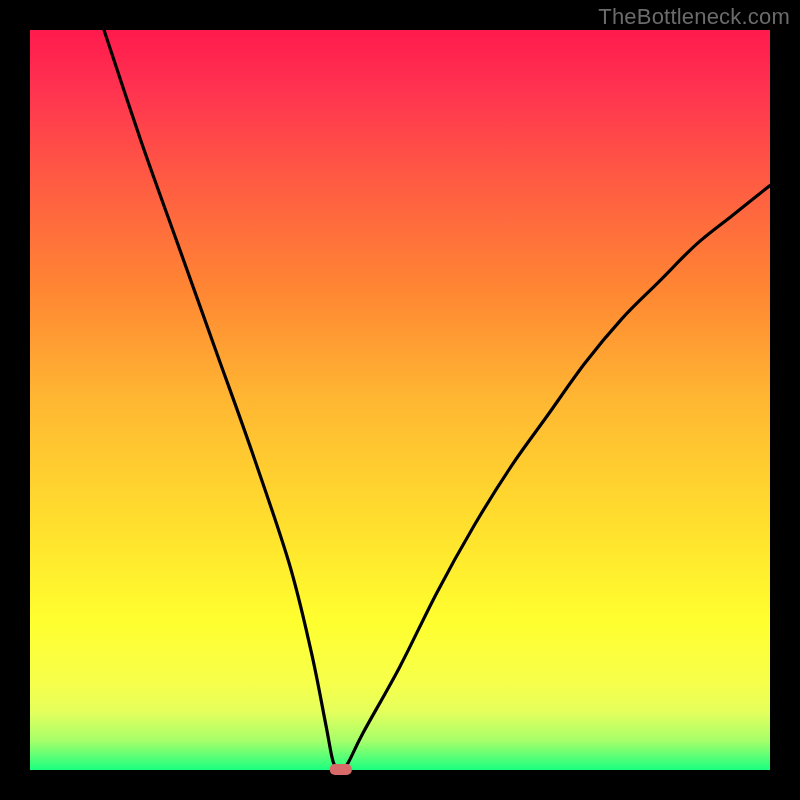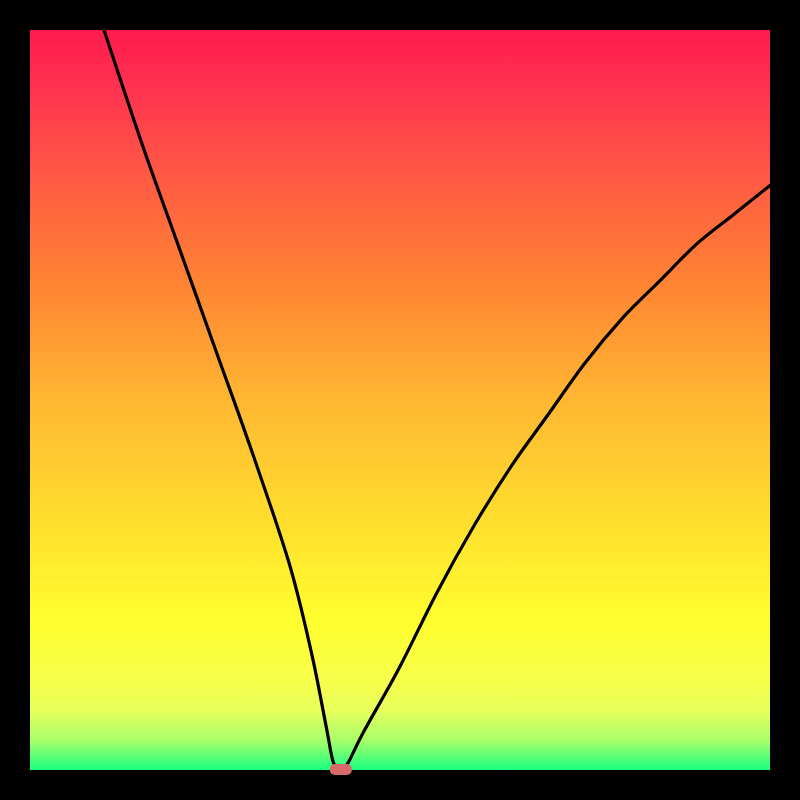--- a/index.html
+++ b/index.html
@@ -64,20 +64,21 @@
   }
   .marker {
     fill: #d86a6a;
   }
 </style>
 </head>
 <body>
 
 <div class="frame">
 
+  <div class="watermark">TheBottleneck.com</div>
 
   <div class="plot">
     <svg class="curve-layer" viewBox="0 0 740 740">
       <path id="curve-path" class="curve" d="M 74.0 0.0 C 80.2 18.5, 98.7 75.2, 111.0 111.0 C 123.3 146.8, 135.7 180.1, 148.0 214.6 C 160.3 249.1, 172.7 283.7, 185.0 318.2 C 197.3 352.7, 209.7 386.0, 222.0 421.8 C 234.3 457.6, 249.1 499.5, 259.0 532.8 C 268.9 566.1, 275.0 594.5, 281.2 621.6 C 287.4 648.7, 292.3 677.1, 296.0 695.6 C 299.7 714.1, 300.9 725.2, 303.4 732.6 C 305.9 740.0, 308.3 740.0, 310.8 740.0 C 313.3 740.0, 314.5 738.8, 318.2 732.6 C 321.9 726.4, 324.4 719.0, 333.0 703.0 C 341.6 687.0, 357.7 659.8, 370.0 636.4 C 382.3 613.0, 394.7 585.8, 407.0 562.4 C 419.3 539.0, 431.7 516.8, 444.0 495.8 C 456.3 474.8, 468.7 455.1, 481.0 436.6 C 493.3 418.1, 505.7 402.1, 518.0 384.8 C 530.3 367.5, 542.7 349.0, 555.0 333.0 C 567.3 317.0, 579.7 302.2, 592.0 288.6 C 604.3 275.0, 616.7 263.9, 629.0 251.6 C 641.3 239.3, 653.7 225.7, 666.0 214.6 C 678.3 203.5, 690.7 194.9, 703.0 185.0 C 715.3 175.1, 733.8 160.3, 740.0 155.4"></path>
       <rect id="min-marker" class="marker" width="22" height="11" rx="5" ry="5" x="299.8" y="734.0"></rect>
     </svg>
   </div>
 
 </div>
 

